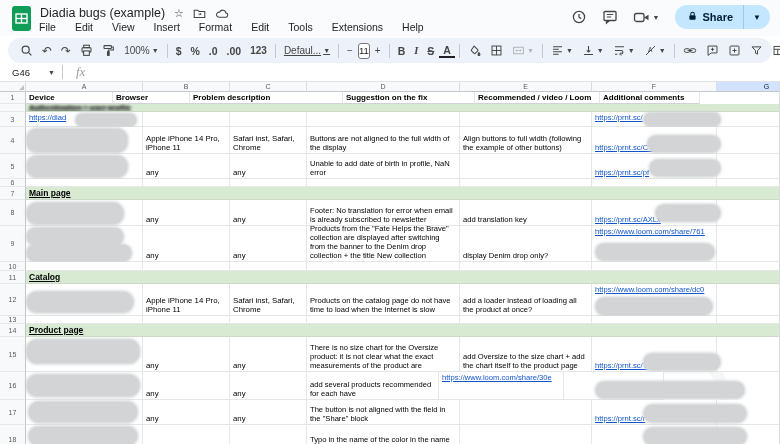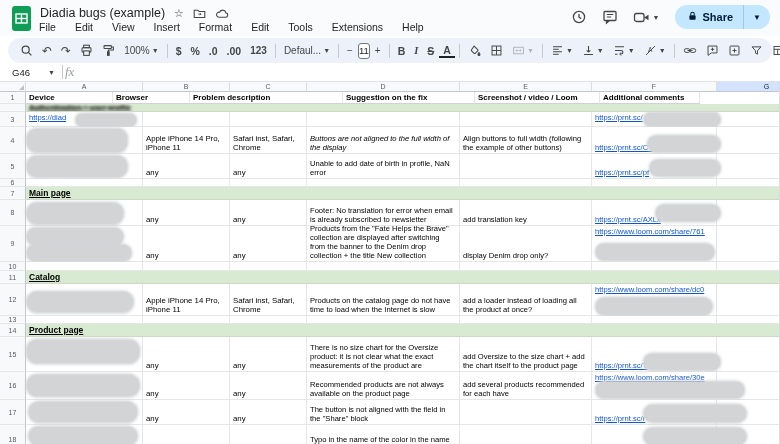--- a/index.html
+++ b/index.html
@@ -32,21 +32,21 @@
   #font-size-box { border:1px solid #747775; background:#fff; border-radius:3px; font-size:9.5px;
     width:20px; height:16px; display:flex; align-items:center; justify-content:center; color:#202124; }
   .grayed, .grayed * { color:#b1b4b9 !important; stroke:#b1b4b9 !important; }
   #tb-spacer { flex:1; }
 
   
   #formulabar { position:absolute; left:0; top:63px; width:780px; height:19px; background:#fff;
     display:flex; align-items:center; border-bottom:1px solid #e0e3e7; }
   #name-box { width:62px; display:flex; align-items:center; justify-content:space-between; padding:0 7px 0 12px;
     font-size:9.5px; color:#202124; }
-  #fx-label { font-size:13px; font-style:italic; color:#9aa0a6; margin-left:2px; font-family:"Liberation Serif",serif; }
+  #fx-label { font-size:13px; font-style:italic; color:#9aa0a6; margin-left:13px; font-family:"Liberation Serif",serif; }
 
   
   #sheet { position:absolute; left:0; top:82px; width:780px; height:362px; overflow:hidden; background:#fff; }
   .wm { position:absolute; border-radius:50%; border:11px solid rgba(110,110,110,0.055); z-index:0; }
   #col-header-row { position:relative; display:flex; height:10px; z-index:1; }
   .colhead { background:#f8f9fa; border-right:1px solid #d9dce0; border-bottom:1px solid #c3c6ca;
     font-size:7px; color:#575b5f; display:flex; align-items:center; justify-content:center; flex:0 0 auto; }
   .colhead.sel { background:#d3e3fd; color:#001d35; }
   #corner-box { position:relative; }
   #corner-box::after { content:""; position:absolute; right:1px; bottom:1px;
@@ -169,21 +169,21 @@
       <span>100%</span>
       <span class="caret">▼</span>
     </span>
   <span class="sep"></span>
   <span class="tb glyph">$</span>
   <span class="tb glyph">%</span>
   <span class="tb glyph">.0</span>
   <span class="tb glyph">.00</span>
   <span class="tb" style="font-size:10px;font-weight:bold;">123</span>
   <span class="sep"></span>
-  <span class="tb" style="width:58px;justify-content:flex-start;">
+  <span class="tb" style="width:58px;justify-content:flex-start;text-decoration:underline;">
       <span>Defaul...</span>
       <span class="caret">▼</span>
     </span>
   <span class="sep"></span>
   <span class="tb">−</span>
   <span id="font-size-box">11</span>
   <span class="tb">+</span>
   <span class="sep"></span>
   <span class="tb glyph">B</span>
   <span class="tb glyph" style="font-style:italic;font-family:'Liberation Serif',serif;">I</span>
@@ -299,21 +299,21 @@
       <div class="colhead" style="width: 125px;">F</div>
       <div class="colhead sel" style="width: 100px;">G</div>
     </div>
   <div id="grid-rows">
       <div class="grid-row" style="height: 12px;">
         <div class="gutter" style="width: 26px;">1</div>
         <div class="cell field" style="width: 87px;">Device</div>
         <div class="cell field" style="width: 77px;">Browser</div>
         <div class="cell field" style="width: 153px;">Problem description</div>
         <div class="cell field" style="width: 132px;">Suggestion on the fix</div>
-        <div class="cell field" style="width: 125px;">Screenshot / video / Loom</div>
+        <div class="cell field" style="width: 125px;">Recommended / video / Loom</div>
         <div class="cell field" style="width: 100px;">Additional comments</div>
       </div>
       <div class="grid-row" style="height: 8px;">
         <div class="gutter" style="width: 26px;"></div>
         <div class="cell section-cell" style="width: 791px;">
           <span class="section-label blurred">Authentication + user profile</span>
         </div>
       </div>
       <div class="grid-row" style="height: 15px;">
         <div class="gutter" style="width: 26px;">3</div>
@@ -329,21 +329,21 @@
         </div>
         <div class="cell " style="width: 100px;"></div>
         <div class="blob" style="left: 76px; top: 2px; width: 60px; height: 12px;"></div>
         <div class="blob" style="left: 644px; top: 1px; width: 76px; height: 13px;"></div>
       </div>
       <div class="grid-row" style="height: 27px;">
         <div class="gutter" style="width: 26px;">4</div>
         <div class="cell top" style="width: 117px;"></div>
         <div class="cell " style="width: 87px;">Apple iPhone 14 Pro, iPhone 11</div>
         <div class="cell " style="width: 77px;">Safari inst, Safari, Chrome</div>
-        <div class="cell wrap" style="width: 153px; font-style: italic;">Buttons are not aligned to the full width of the display</div>
+        <div class="cell wrap" style="width: 153px;">Buttons are not aligned to the full width of the display</div>
         <div class="cell wrap" style="width: 132px;">Align buttons to full width (following the example of other buttons)</div>
         <div class="cell " style="width: 125px;">
           <a class="sheet-link">https://prnt.sc/C_</a>
         </div>
         <div class="cell " style="width: 100px;"></div>
         <div class="blob" style="left: 27px; top: 2px; width: 100px; height: 23px;"></div>
         <div class="blob" style="left: 648px; top: 9px; width: 72px; height: 16px;"></div>
       </div>
       <div class="grid-row" style="height: 25px;">
         <div class="gutter" style="width: 26px;">5</div>
@@ -462,21 +462,20 @@
         </div>
         <div class="cell " style="width: 100px;"></div>
         <div class="blob" style="left: 27px; top: 3px; width: 112px; height: 23px;"></div>
         <div class="blob" style="left: 644px; top: 17px; width: 76px; height: 16px;"></div>
       </div>
       <div class="grid-row" style="height: 28px;">
         <div class="gutter" style="width: 26px;">16</div>
         <div class="cell top" style="width: 117px;"></div>
         <div class="cell " style="width: 87px;">any</div>
         <div class="cell " style="width: 77px;">any</div>
-        <div class="cell wrap" style="width: 153px;">Recommended products are not always available on the product page</div>
         <div class="cell wrap" style="width: 132px;">add several products recommended for each have</div>
         <div class="cell top" style="width: 125px;">
           <a class="sheet-link">https://www.loom.com/share/30e</a>
         </div>
         <div class="cell " style="width: 100px;"></div>
         <div class="blob" style="left: 27px; top: 3px; width: 112px; height: 21px;"></div>
         <div class="blob" style="left: 596px; top: 10px; width: 148px; height: 16px;"></div>
       </div>
       <div class="grid-row" style="height: 25px;">
         <div class="gutter" style="width: 26px;">17</div>

